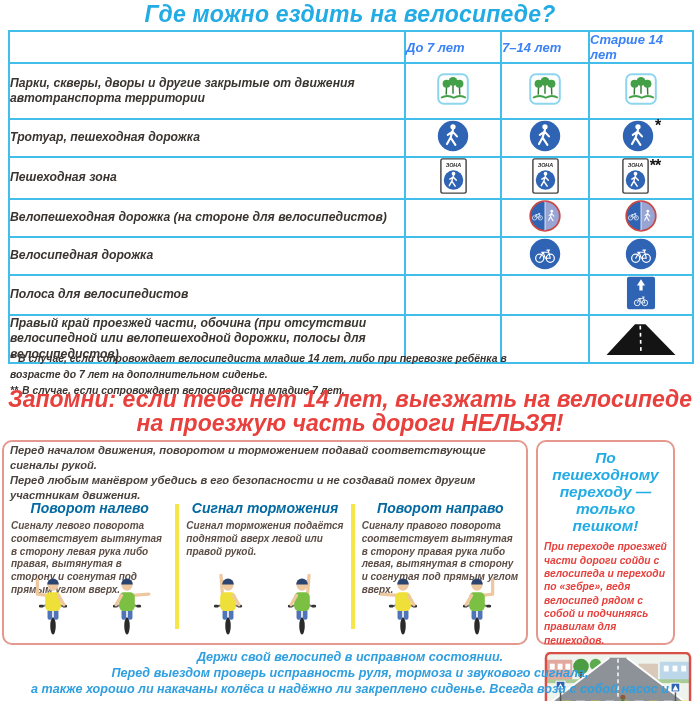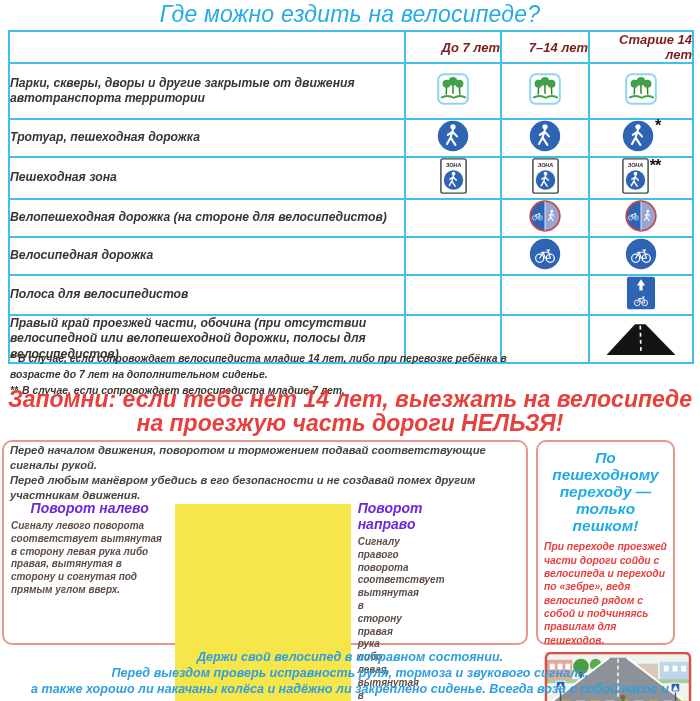--- a/index.html
+++ b/index.html
@@ -5,30 +5,30 @@
   * { margin:0; padding:0; box-sizing:border-box; }
   html,body { background:#ffffff; }
   .page {
     position:relative; width:700px; height:701px; background:#fff;
     font-family:"Liberation Sans", sans-serif; font-style:italic; font-weight:bold;
     overflow:hidden;
   }
   
   .main-title {
     position:absolute; top:1px; left:0; width:100%; text-align:center;
-    color:#23ace4; font-size:23px; font-weight:400; letter-spacing:.2px;
+    color:#23ace4; font-size:23px; font-weight:700; letter-spacing:.2px;
   }
   
   table.rules {
     position:absolute; left:8px; top:30px; width:684px;
     border-collapse:collapse; table-layout:fixed;
   }
   table.rules td, table.rules th { border:2px solid #41bee9; padding:0; }
   col.c-desc { width:396px; } col.c-a1 { width:96px; } col.c-a2 { width:88px; } col.c-a3 { width:104px; }
-  th.agehead { height:26px; font-size:13px; color:#7f1d1d; font-style:italic; text-align:right;border-radius:16px; }
+  th.agehead { height:26px; font-size:13px; color:#3b82f6; font-style:italic; text-align:left;border-radius:16px; }
   td.desc {
     font-size:12.2px; color:#3b3530; text-align:left; vertical-align:middle;
     padding:3px 6px 3px 8px; line-height:1.25;
   }
   td.icon-cell { text-align:center; vertical-align:middle; }
   td.icon-cell .cellwrap { display:inline-flex; align-items:center; justify-content:center; }
   .note {
     font-size:16px; color:#111; font-style:normal; font-weight:900;
     position:relative; top:-10px; margin-left:1px; letter-spacing:-1px;
   }
@@ -52,21 +52,21 @@
   .panel-signals { left:2px; top:440px; width:526px; height:205px; }
   .panel-cross   { left:536px; top:440px; width:139px; height:205px; padding:5px 6px; }
   .signals-title { text-align:center; color:#23ace4; font-size:19px; font-weight:800; margin-top:3px; }
   .signals-intro { color:#4a423c; font-size:11.2px; line-height:1.3; padding:1px 6px 0 6px; }
   .signals-cols {
     position:absolute; left:0; top:58px; width:100%; bottom:4px;
     display:grid; grid-template-columns:1fr 4px 1fr 4px 1fr;
   }
   .vdivider { background:#f7e64a; margin:4px 0 10px 0; }
   .sig-col { padding:0 7px; position:relative; }
-  .sig-title { text-align:center; color:#6d28d9; font-size:14px; margin-bottom:4px; }
+  .sig-title { text-align:center; color:#0369a1; font-size:14px; margin-bottom:4px; }
   .sig-text { color:#5d4e46; font-size:10px; line-height:1.28; }
   .riders { position:absolute; bottom:2px; left:0; width:100%; display:flex; justify-content:space-evenly; }
   .cyclist { width:50px; height:66px; }
   .cy-yellow { --vest:#efe039; }
   .cy-green  { --vest:#7cc043; }
   .flip { transform:scaleX(-1); }
   
   .cross-title { text-align:center; color:#23ace4; font-size:15.5px; font-weight:800; line-height:1.1; margin-top:2px; }
   .cross-text { color:#e8413d; font-size:10.3px; line-height:1.3; margin-top:6px; }
   .cross-img { display:block; width:148px; height:74px; margin:5px auto 0 auto; }
@@ -305,20 +305,32 @@
         <div class="riders">
           <svg class="cyclist cy-yellow">
               <use href="#cy-bent"></use>
             </svg>
           <svg class="cyclist cy-green flip">
               <use href="#cy-out"></use>
             </svg>
         </div>
       </div>
       <div class="vdivider"></div>
+      <div class="sig-col">
+        <div class="sig-title">Сигнал торможения</div>
+        <div class="sig-text">Сигнал торможения подаётся поднятой вверх левой или правой рукой.</div>
+        <div class="riders">
+          <svg class="cyclist cy-yellow">
+              <use href="#cy-up"></use>
+            </svg>
+          <svg class="cyclist cy-green flip">
+              <use href="#cy-up"></use>
+            </svg>
+        </div>
+      </div>
       <div class="vdivider"></div>
       <div class="sig-col">
         <div class="sig-title">Поворот направо</div>
         <div class="sig-text">Сигналу правого поворота соответствует вытянутая в сторону правая рука либо левая, вытянутая в сторону и согнутая под прямым углом вверх.</div>
         <div class="riders">
           <svg class="cyclist cy-yellow">
               <use href="#cy-out"></use>
             </svg>
           <svg class="cyclist cy-green flip">
               <use href="#cy-bent"></use>

